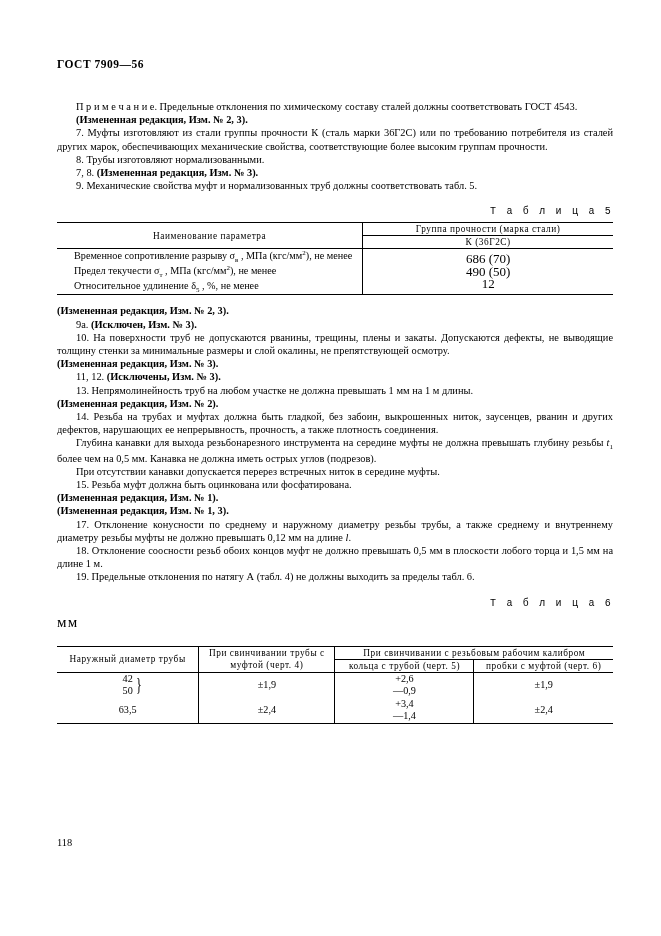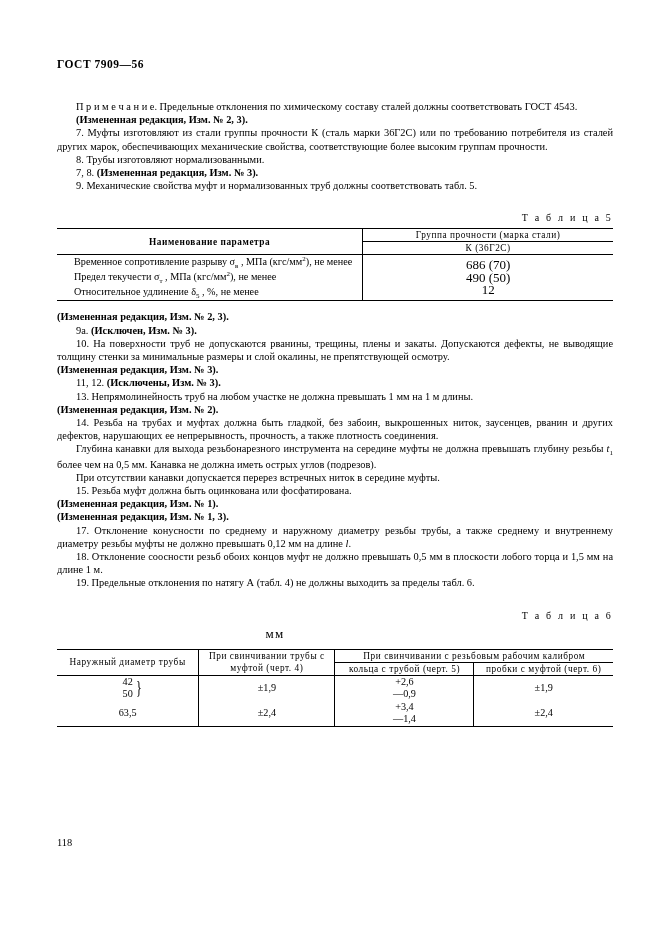--- a/index.html
+++ b/index.html
@@ -59,28 +59,29 @@
     vertical-align: baseline;
     position: relative;
     top: -4px;
   }
 
   
   .tbl-caption {
     text-align: right;
     font-size: 10px;
     letter-spacing: 2.2px;
-    margin-top: 20px;
+    margin-top: 14px;
     margin-bottom: 5px;
+    font-family: Liberation Mono, monospace;
   }
   .unit-label {
-    text-align: center;
-    font-size: 13px;
+    text-align: left;
+    font-size: 15px;
     letter-spacing: 1.2px;
-    margin-bottom: 7px;
+    margin-bottom: 15px;
     margin-right: 120px;
   }
 
   
   table.gost {
     width: 100%;
     border-collapse: collapse;
     font-size: 9.6px;
   }
   table.gost td, table.gost th {
@@ -155,21 +156,21 @@
     <p class="para">7. Муфты изготовляют из стали группы прочности К (сталь марки 36Г2С) или по требованию потребителя из сталей других марок, обеспечивающих механические свойства, соответствующие более высоким группам прочности.</p>
     <p class="para">8. Трубы изготовляют нормализованными.</p>
     <p class="para"><span>7, 8. </span><span class="b">(Измененная редакция, Изм. № 3).</span></p>
     <p class="para">9. Механические свойства муфт и нормализованных труб должны соответствовать табл. 5.</p>
 
     <div class="tbl-caption">Т а б л и ц а  5</div>
 
     <table class="gost">
       <tbody>
           <tr>
-        <td class="hcell rule-top rule-bot" rowspan="2" style="width:55%;font-weight:bold;">Наименование  параметра</td>
+        <td class="hcell rule-top rule-bot" rowspan="2" style="width:55%;">Наименование  параметра</td>
         <td class="hcell rule-top vl" style="width:45%;">Группа прочности (марка стали)</td>
       </tr>
       <tr>
         <td class="hcell rule-mid rule-bot vl">К  (36Г2С)</td>
       </tr>
       <tr>
         <td class="bodycell rule-bot">
           <div class="t5-desc"><span>Временное сопротивление разрыву σ</span><sub>в</sub><span> , МПа (кгс/мм</span><sup>2</sup><span>), не менее</span></div>
           <div class="t5-desc"><span>Предел текучести σ</span><sub>т</sub><span> , МПа (кгс/мм</span><sup>2</sup><span>), не менее</span></div>
           <div class="t5-desc"><span>Относительное удлинение δ</span><sub>5</sub><span> , %, не менее</span></div>

